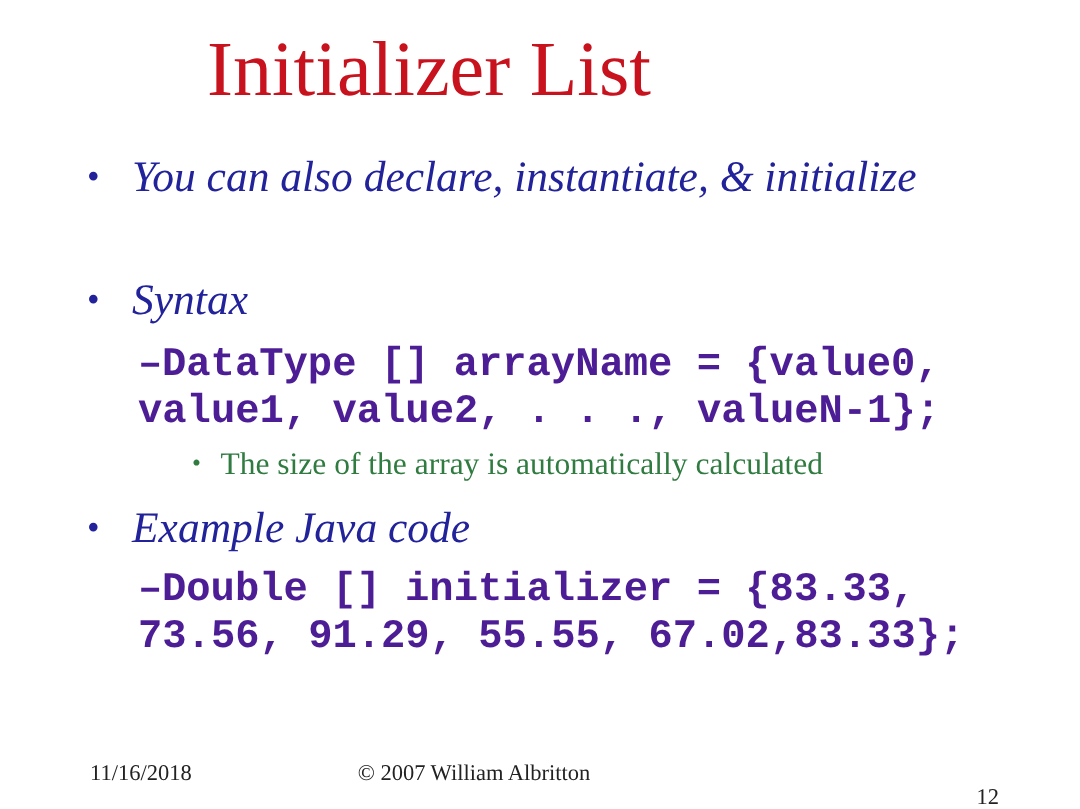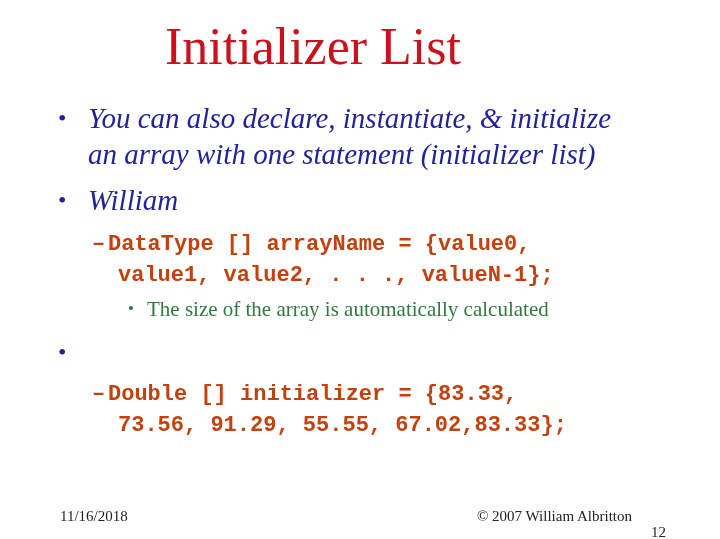--- a/index.html
+++ b/index.html
@@ -20,21 +20,20 @@
     top: 18px;
     left: 0;
     width: 572px;
     margin: 0;
     text-align: center;
     font-family: "Liberation Serif", serif;
     font-weight: normal;
     font-size: 52px;
     line-height: 57px;
     color: #c8121e;
-    padding-left: 27px;
   }
   .bullet-row {
     position: absolute;
     left: 58px;
     display: flex;
     align-items: flex-start;
     color: #22229b;
     font-size: 29px;
     line-height: 36px;
   }
@@ -47,31 +46,31 @@
     color: #22229b;
   }
   .bullet-text { display: block; font-style: italic; }
   .bullet-text .line { display: block; white-space: nowrap; }
 
   .code-block {
     position: absolute;
     left: 92px;
     font-family: "Liberation Mono", monospace;
     font-weight: bold;
-    font-size: 22px;
+    font-size: 27px;
     line-height: 31px;
-    color: #c2410c;
+    color: #4c1d95;
   }
   .code-block .dash {
     display: inline-block;
     width: 16px;
     font-weight: bold;
   }
   .code-block .code-line1 { white-space: nowrap; }
-  .code-block .code-line2 { margin-left: 26px; white-space: nowrap; }
+  .code-block .code-line2 { white-space: nowrap; }
 
   .sub-bullet-row {
     position: absolute;
     left: 128px;
     display: flex;
     align-items: flex-start;
     color: #2f7b40;
     font-size: 21px;
     line-height: 26px;
   }
@@ -97,21 +96,21 @@
   }
   .footer .footer-date {
     position: absolute;
     left: 60px;
     top: 0;
   }
   .footer .footer-copyright {
     position: absolute;
     left: 0;
     width: 632px;
-    text-align: right;
+    text-align: center;
     top: 0;
   }
   .footer .footer-page {
     position: absolute;
     right: 54px;
     top: 16px;
   }
   
   #bullet1   { top: 100px; }
   #bullet2   { top: 182px; }
@@ -124,43 +123,45 @@
 <body>
 
 <div class="slide">
 
   <h1 class="slide-title">Initializer List</h1>
 
   <div class="bullet-row" id="bullet1">
     <span class="dot">•</span>
     <span class="bullet-text">
       <span class="line">You can also declare, instantiate, &amp; initialize</span>
-      <span class="line">an array with one statement (initializer list)</span>
     </span>
   </div>
 
   <div class="bullet-row" id="bullet2">
     <span class="dot">•</span>
     <span class="bullet-text">
-      <span class="line">William</span>
+      <span class="line">Syntax</span>
     </span>
   </div>
 
   <div class="code-block" id="code1">
     <div class="code-line1"><span class="dash">–</span><span>DataType [] arrayName = {value0,</span></div>
     <div class="code-line2">value1, value2, . . ., valueN-1};</div>
   </div>
 
   <div class="sub-bullet-row" id="subbullet">
     <span class="dot">•</span>
     <span class="sub-text">The size of the array is automatically calculated</span>
   </div>
 
   <div class="bullet-row" id="bullet3">
     <span class="dot">•</span>
+    <span class="bullet-text">
+      <span class="line">Example Java code</span>
+    </span>
   </div>
 
   <div class="code-block" id="code2">
     <div class="code-line1"><span class="dash">–</span><span>Double [] initializer = {83.33,</span></div>
     <div class="code-line2">73.56, 91.29, 55.55, 67.02,83.33};</div>
   </div>
 
   <div class="footer">
     <span class="footer-date">11/16/2018</span>
     <span class="footer-copyright">© 2007 William Albritton</span>

